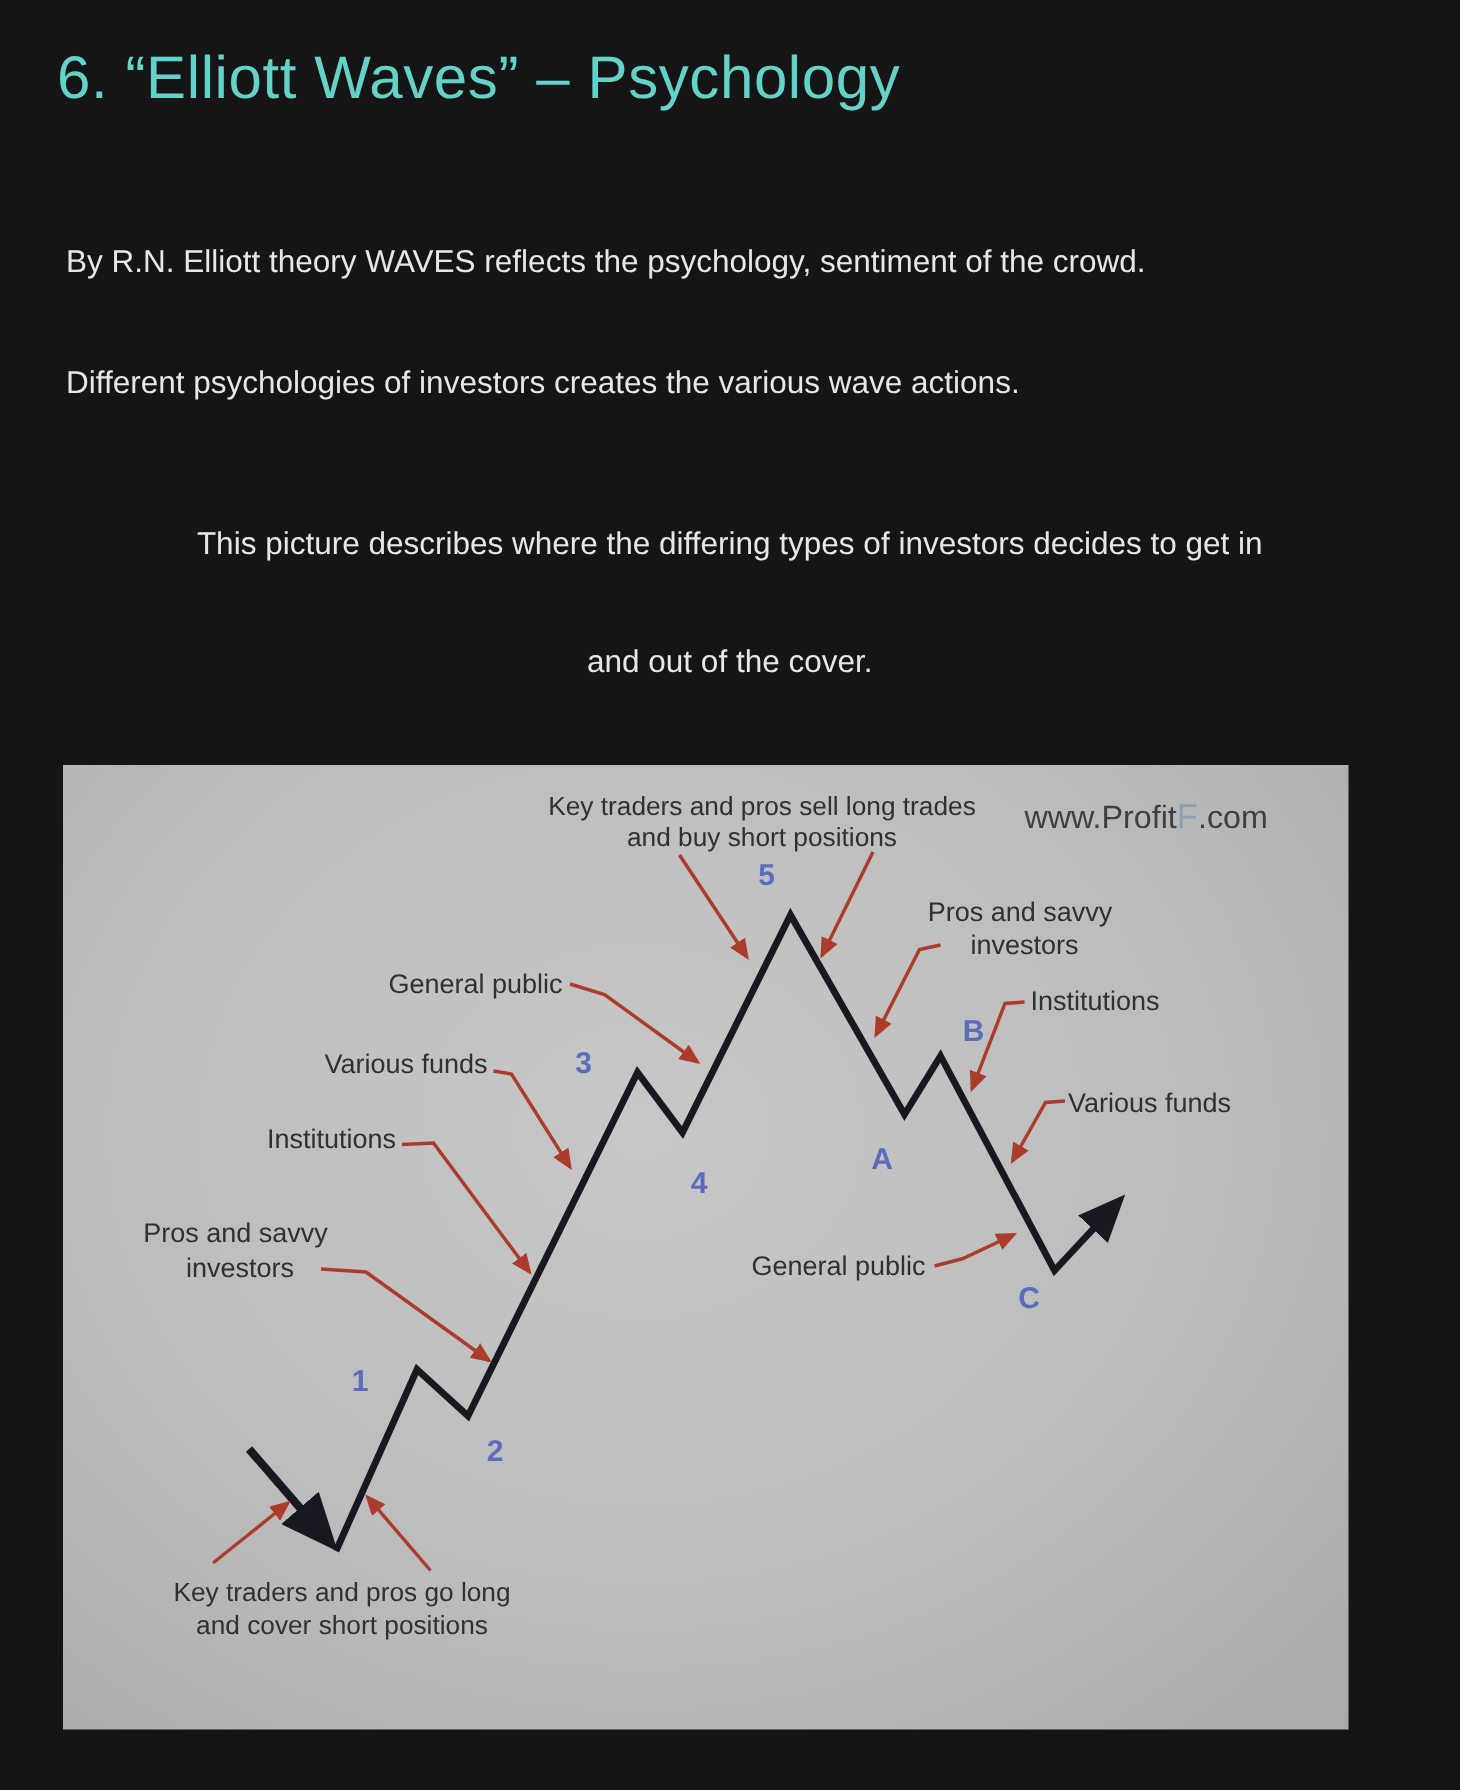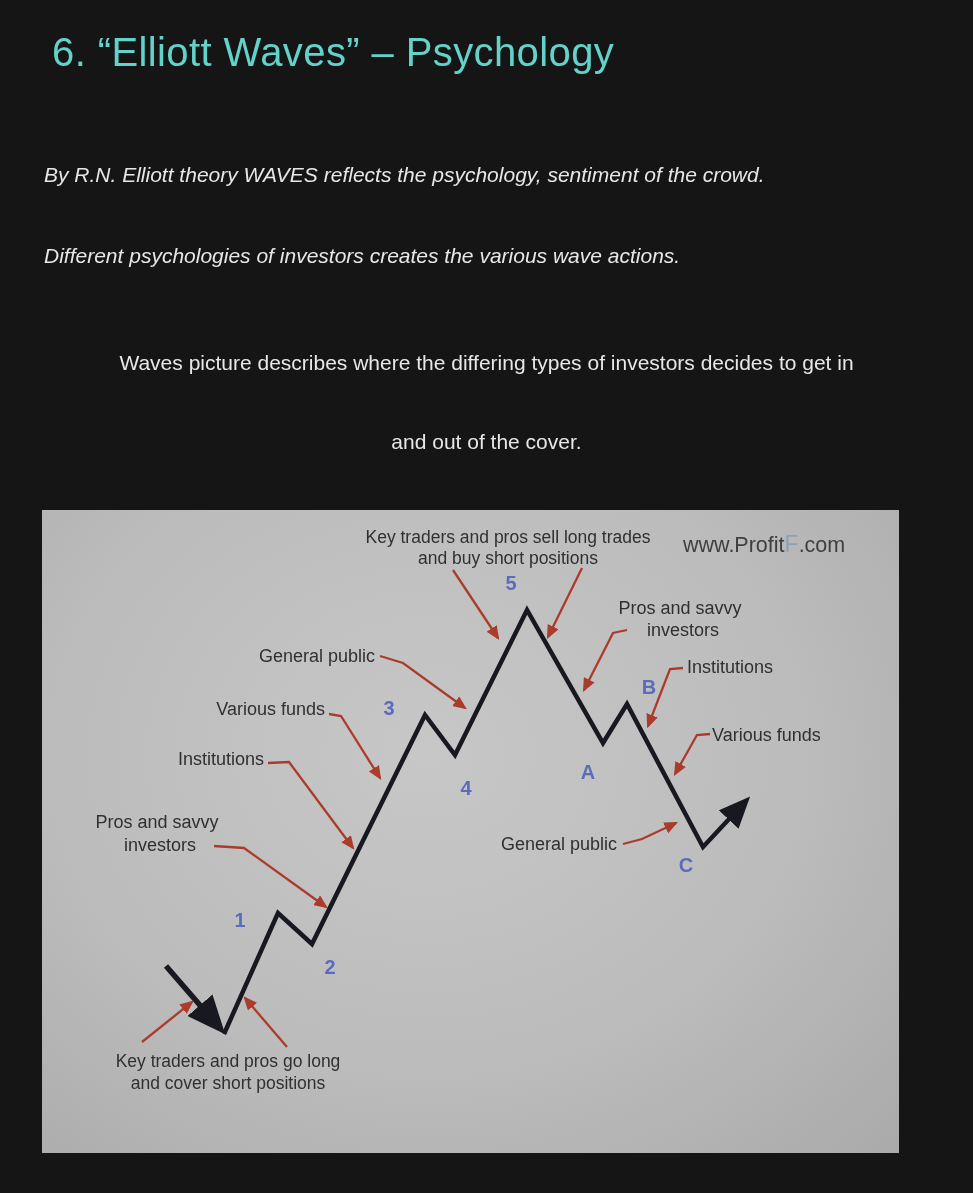--- a/index.html
+++ b/index.html
@@ -3,27 +3,27 @@
 <meta charset="utf-8">
 <style>
   html,body { margin:0; padding:0; }
   body {
     width:973px; height:1193px;
     background:#151515;
     font-family:"Liberation Sans", sans-serif;
     position:relative; overflow:hidden;
   }
   .page-title {
-    position:absolute; left:52px; top:30px; margin:0;
+    position:absolute; left:38px; top:30px; margin:0;
     font-size:40px; font-weight:400; letter-spacing:.4px;
     color:#63d2c9;
   }
   .para {
     position:absolute; left:44px; margin:0;
-    color:#e7e7e7; font-size:21px; line-height:26px;font-style:italic;
+    color:#e7e7e7; font-size:21px; line-height:26px;
   }
   .para-1 { top:162px; }
   .para-2 { top:243px; }
   .centered-line {
     position:absolute; left:0; width:100%; text-align:center;
     color:#e7e7e7; font-size:21px;
   }
   .centered-1 { top:351px; }
   .centered-2 { top:430px; }
   .figure {
@@ -36,21 +36,21 @@
 </head>
 <body>
 
 <div class="page">
 
   <h1 class="page-title">6. “Elliott Waves” – Psychology</h1>
 
   <p class="para para-1">By R.N. Elliott theory WAVES reflects the psychology, sentiment of the crowd.</p>
   <p class="para para-2">Different psychologies of investors creates the various wave actions.</p>
 
-  <div class="centered-line centered-1">Waves picture describes where the differing types of investors decides to get in</div>
+  <div class="centered-line centered-1">This picture describes where the differing types of investors decides to get in</div>
   <div class="centered-line centered-2">and out of the cover.</div>
 
   <div class="figure">
     <svg xmlns="http://www.w3.org/2000/svg" viewBox="0 0 857 643">
         <defs>
           <marker id="head-dark" orient="auto" markerWidth="7" markerHeight="6" refX="5" refY="3" markerUnits="strokeWidth">
             <path d="M0,0 L7,3 L0,6 Z" fill="#181820"></path>
           </marker>
           <marker id="head-red" orient="auto" markerWidth="6" markerHeight="5.2" refX="5" refY="2.6" markerUnits="strokeWidth">
             <path d="M0,0 L6,2.6 L0,5.2 Z" fill="#ab3c2c"></path>

